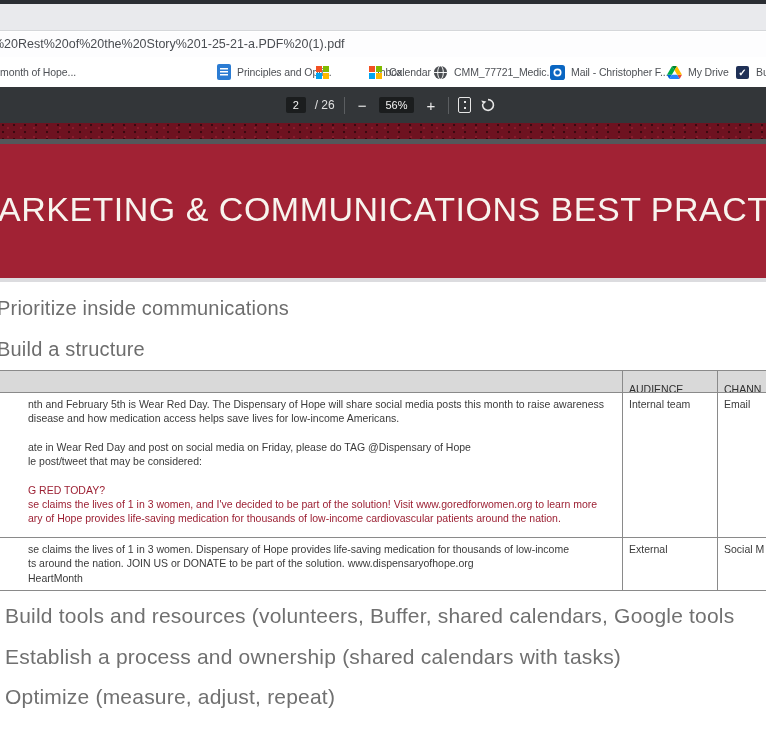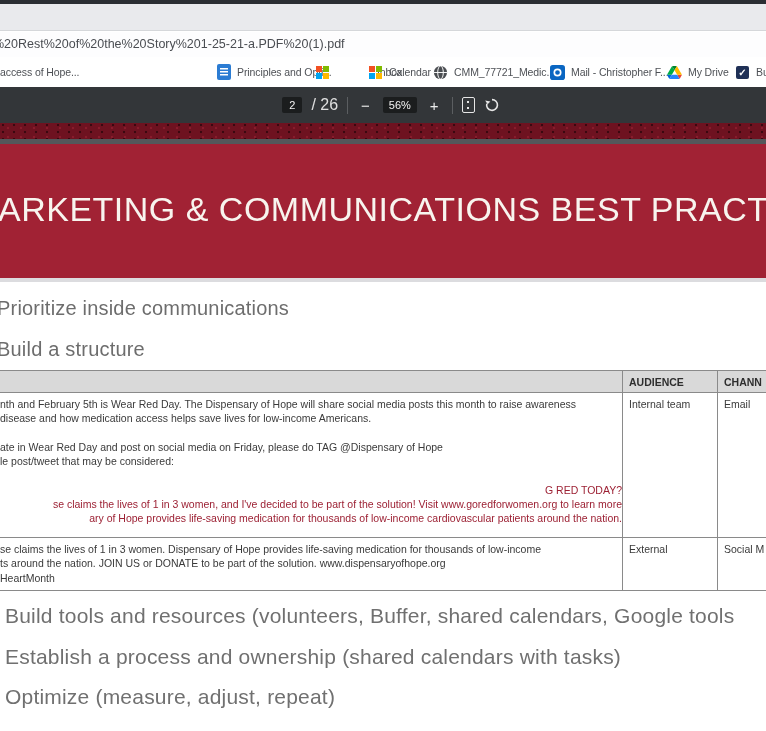--- a/index.html
+++ b/index.html
@@ -18,21 +18,21 @@
   .bm-label  { font-size:10.5px; letter-spacing:-0.1px; color:#4e5156; white-space:nowrap; }
   .bm-icon   { width:15px; height:15px; flex:0 0 auto; display:inline-flex; align-items:center; justify-content:center; }
   .ms-grid   { display:grid; grid-template-columns:6px 6px; grid-template-rows:6px 6px; gap:1px; }
   .ms-grid i { display:block; }
   .chk-box   { width:13px; height:13px; background:#1f3056; border-radius:2px; color:#fff; font-size:10px; font-weight:bold; display:flex; align-items:center; justify-content:center; }
   
   .pdf-toolbar { position:absolute; top:87px; left:0; right:0; height:36px; background:#333639;
     display:flex; align-items:center; justify-content:center; color:#e6e6e6; }
   .tb-inner { display:flex; align-items:center; gap:9px; transform:translateX(8px); }
   .num-box  { background:#1b1d1e; color:#f2f2f2; font-size:11px; padding:2px 6px; border-radius:2px; min-width:20px; text-align:center; cursor:text; }
-  .page-total { font-size:16px; color:#e0e0e0; }
+  .page-total { font-size:12px; color:#e0e0e0; }
   .tdiv    { width:1px; height:17px; background:#5b5e61; }
   .tbtn    { font-size:15px; color:#ececec; padding:0 4px; cursor:pointer; line-height:1; }
   .fit-icon { width:13px; height:16px; border:1.5px solid #e6e6e6; border-radius:2px; position:relative; cursor:pointer; }
   .fit-icon::before { content:""; position:absolute; left:50%; top:3px; width:2px; height:2px; background:#e6e6e6; transform:translateX(-50%); }
   .fit-icon::after  { content:""; position:absolute; left:50%; bottom:3px; width:2px; height:2px; background:#e6e6e6; transform:translateX(-50%); }
   .rot-icon { cursor:pointer; display:inline-flex; }
   
   .band {
     position:absolute; top:123px; left:0; right:0; height:16px; background-color:#6e1220;
     background-image:
@@ -49,46 +49,46 @@
   .banner-bottom { position:absolute; top:278px; left:0; right:0; height:4px; background:#dcdcdf; }
   .bullet-top { position:absolute; left:-3px; font-size:20px; color:#6d6d6d; white-space:nowrap; letter-spacing:0.2px; }
   .bt1 { top:297px; } .bt2 { top:338px; }
   
   .dtable { position:absolute; top:370px; left:0; width:830px; border-top:1px solid #8a8a8a; font-size:10.5px; color:#3a3a3a; }
   .trow { display:flex; border-bottom:1px solid #8a8a8a; }
   .c1 { width:622px; overflow:hidden; }
   .c2 { width:95px;  border-left:1px solid #8a8a8a; padding:5px 6px; overflow:hidden; }
   .c3 { flex:1;      border-left:1px solid #8a8a8a; padding:5px 6px; overflow:hidden; }
   .thead { height:22px; background:#d9d9d9; }
-  .thead .c2, .thead .c3 { padding-top:5px; color:#2e2e2e;font-weight:bold; }
+  .thead .c2, .thead .c3 { padding-top:12px; color:#2e2e2e; }
   .row-msg1 { height:145px; }
   .row-msg2 { height:53px; }
   .cell-lines { padding-top:4px; }
-  .tline { height:14.3px; line-height:14.3px; white-space:nowrap; }
-  .tline.red { color:#9c2033;text-align:right; }
+  .tline { height:14.3px; line-height:14.3px; white-space:nowrap;padding-left:28px; }
+  .tline.red { color:#9c2033; }
   .tline .lnk { text-decoration:underline; }
   
   .bullet-bot { position:absolute; left:5px; font-size:21px; color:#707070; white-space:nowrap; letter-spacing:0.2px; }
   .bb1 { top:604px; } .bb2 { top:645px; } .bb3 { top:685px; }
 </style>
 </head>
 <body>
 
 <div class="screen">
 
   <div class="top-strip"></div>
   <div class="tab-area"></div>
 
   <div class="url-row">
     <span class="url-text">%20Rest%20of%20the%20Story%201-25-21-a.PDF%20(1).pdf</span>
   </div>
 
   <div class="bookmarks-row" id="bookmarks">
       <div class="bookmark" style="left: 0px;">
-        <span class="bm-label">access of Hope...</span>
+        <span class="bm-label">month of Hope...</span>
       </div>
       <div class="bookmark" style="left: 216px; text-align: right;">
         <span class="bm-icon">
           <svg width="14" height="16" viewBox="0 0 14 16">
             <rect width="14" height="16" rx="2" fill="#2b7cd3"></rect>
             <rect x="3" y="4" width="8" height="1.5" fill="#fff"></rect>
             <rect x="3" y="7" width="8" height="1.5" fill="#fff"></rect>
             <rect x="3" y="10" width="8" height="1.5" fill="#fff"></rect>
           </svg>
         </span>

